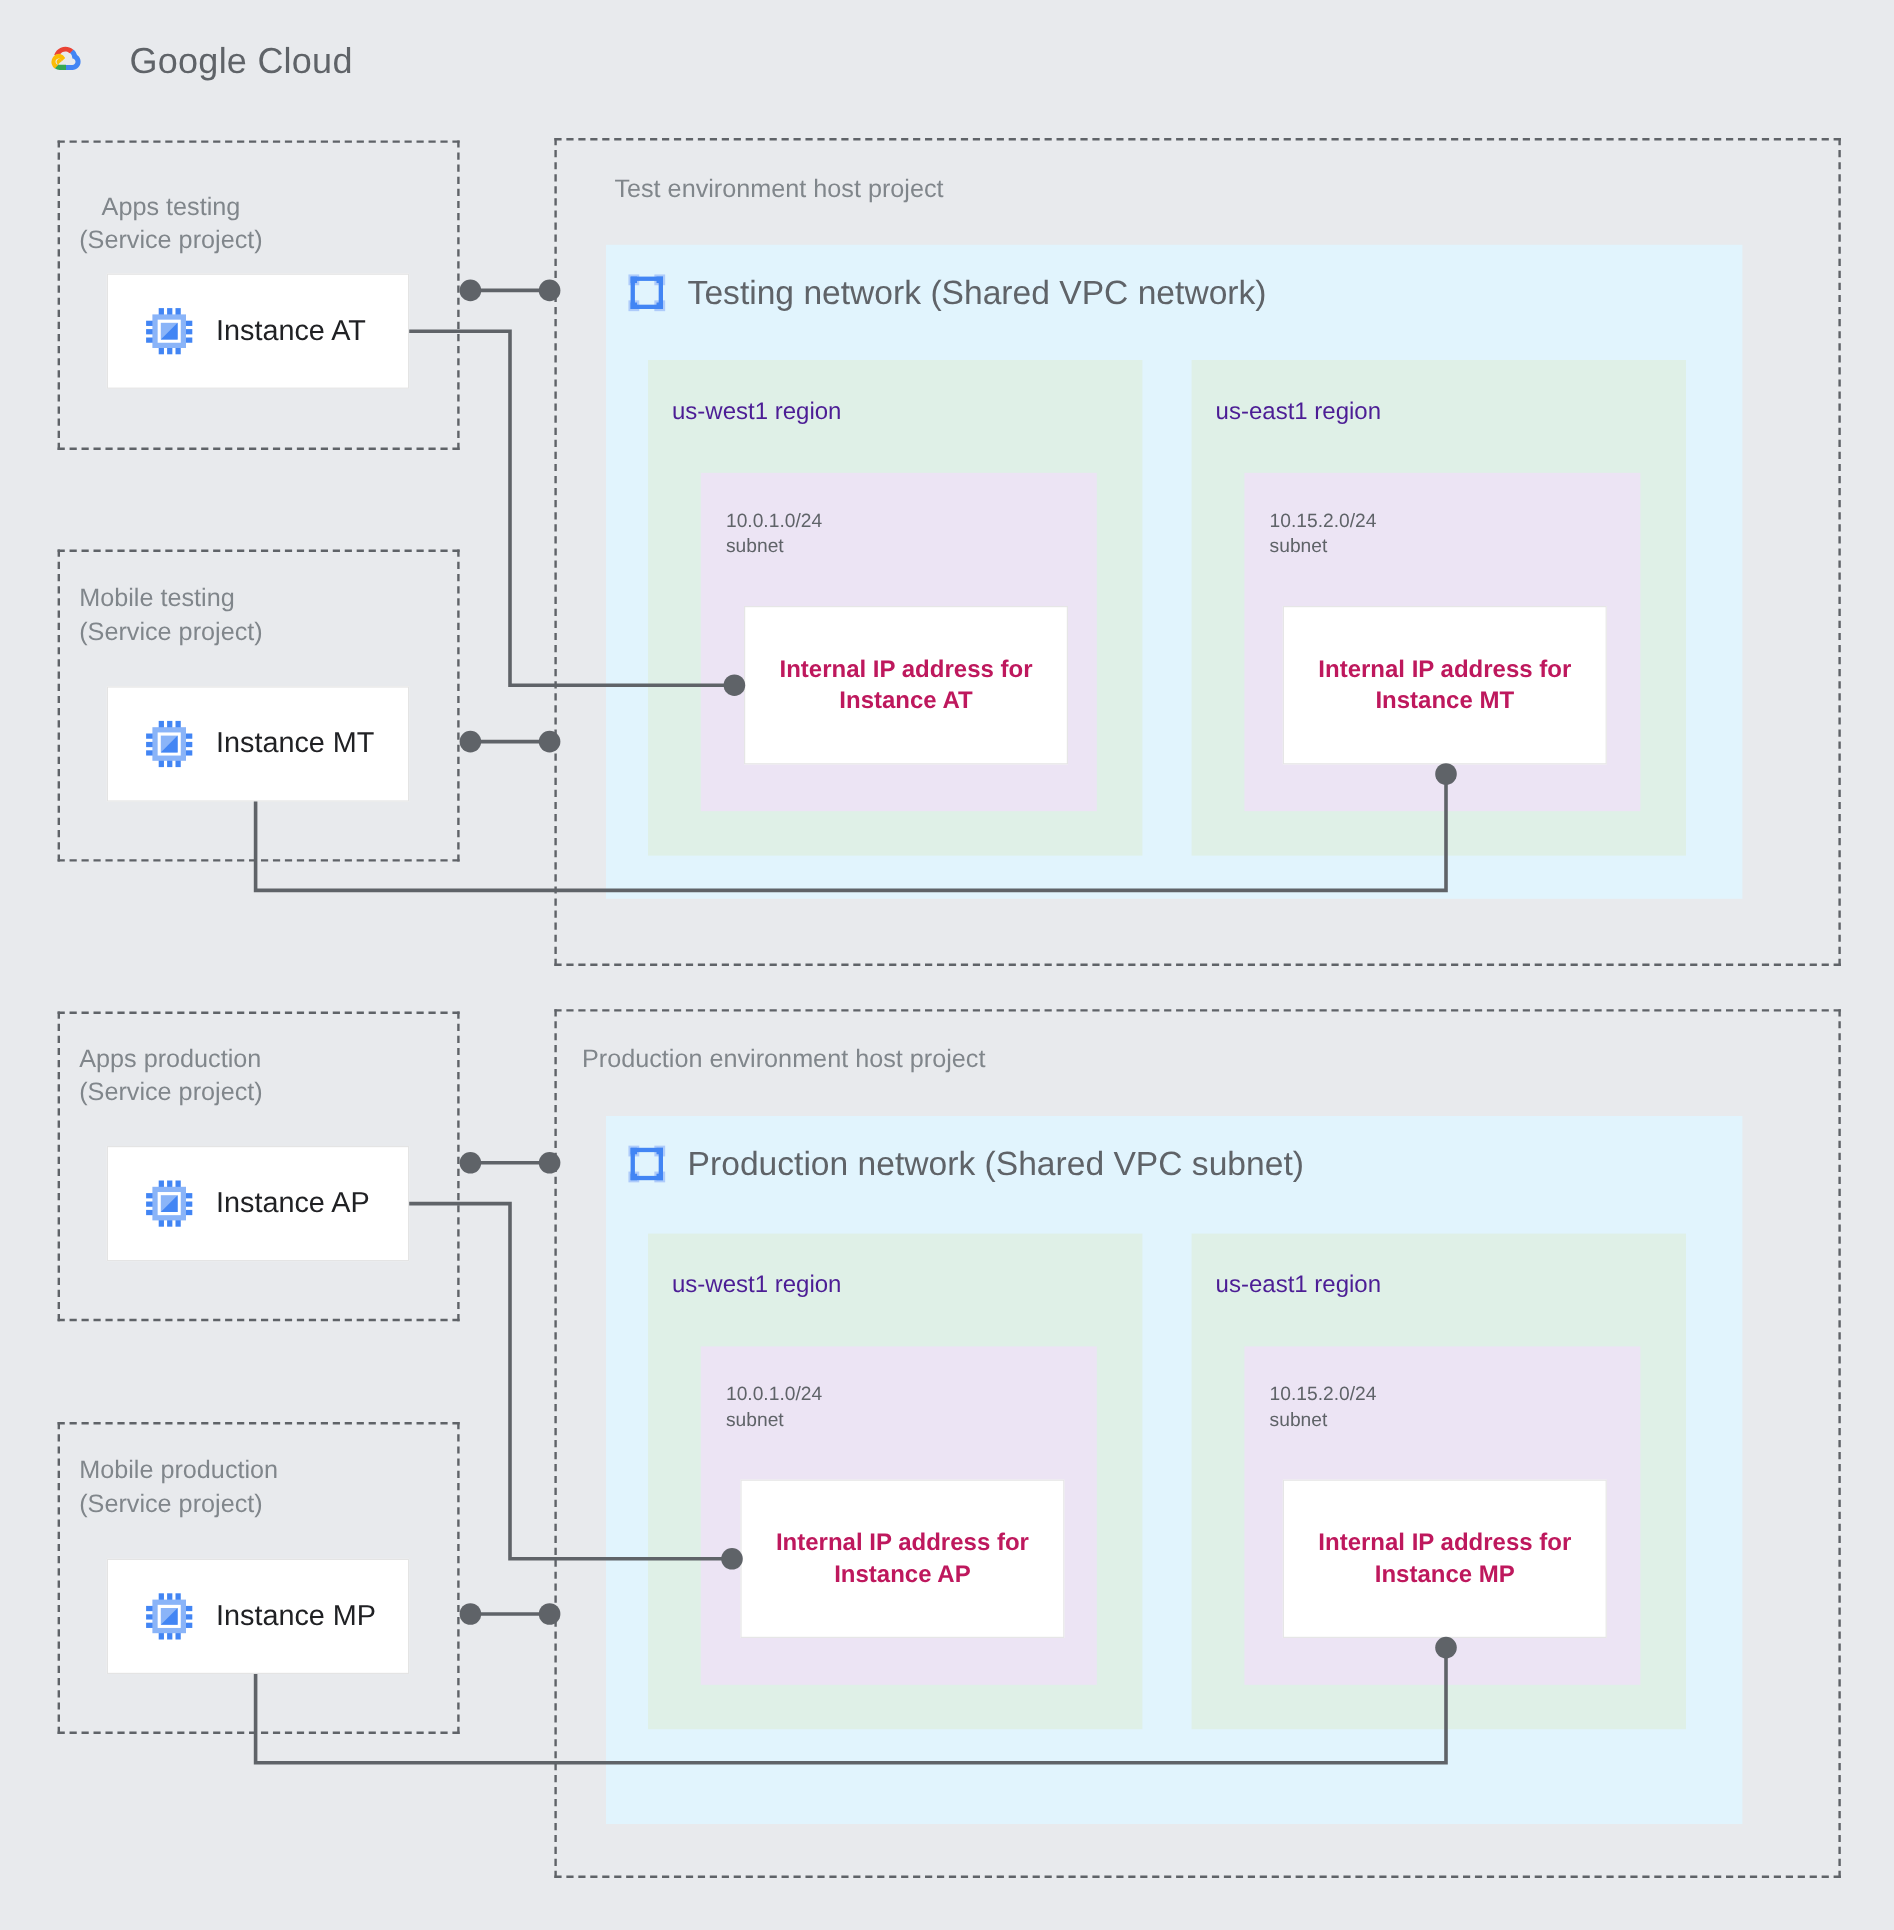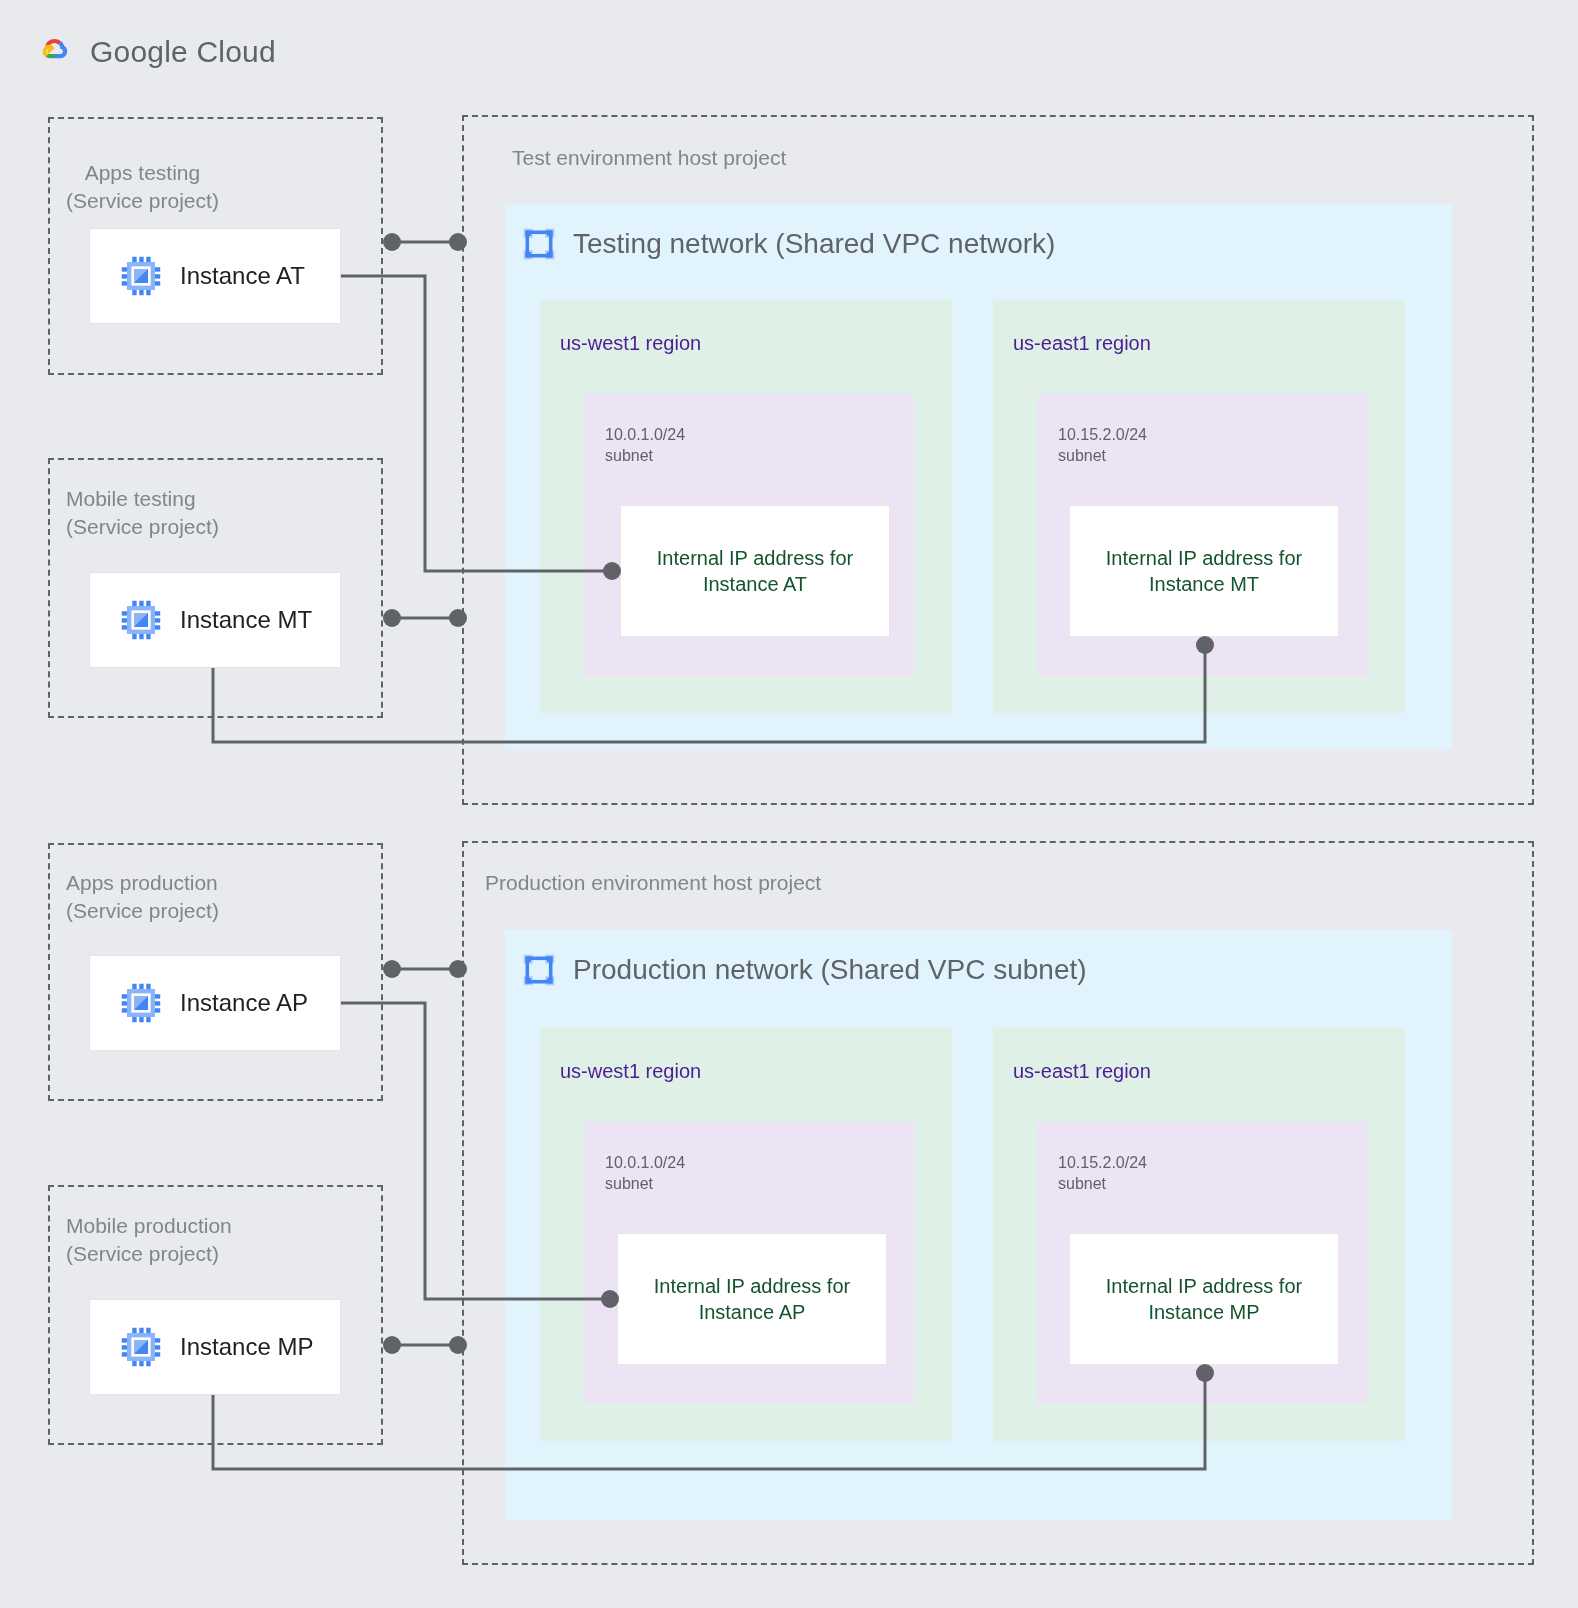--- a/index.html
+++ b/index.html
@@ -24,20 +24,21 @@
   .brand {
     left: 30px; top: 32px;
     display: flex; align-items: center; gap: 14px;
   }
   .brand-logo { width: 46px; height: 40px; display: block; }
   .brand-text {
     font-size: 30px;
     color: #5f6368;
     letter-spacing: .2px;
     white-space: nowrap;
+    margin-left: 18px;
   }
   .brand-text .b-light { color: #5f6368; }
 
   
   .project {
     border: 2px dashed #5f6368;
     background: transparent;
   }
   .project-label {
     position: absolute;
@@ -87,22 +88,22 @@
   .ipbox {
     background: #ffffff;
     border: 1px solid #e6e6e6;
     display: flex;
     align-items: center;
     justify-content: center;
     text-align: center;
   }
   .ipbox-text {
     font-size: 20px;
-    font-weight: normal;
-    color: #14532d;
+    font-weight: bold;
+    color: #be185d;
     line-height: 1.3;
     white-space: pre-line;
   }
 
   
   .instance {
     background: #ffffff;
     border: 1px solid #e4e4e4;
     display: flex;
     align-items: center;

